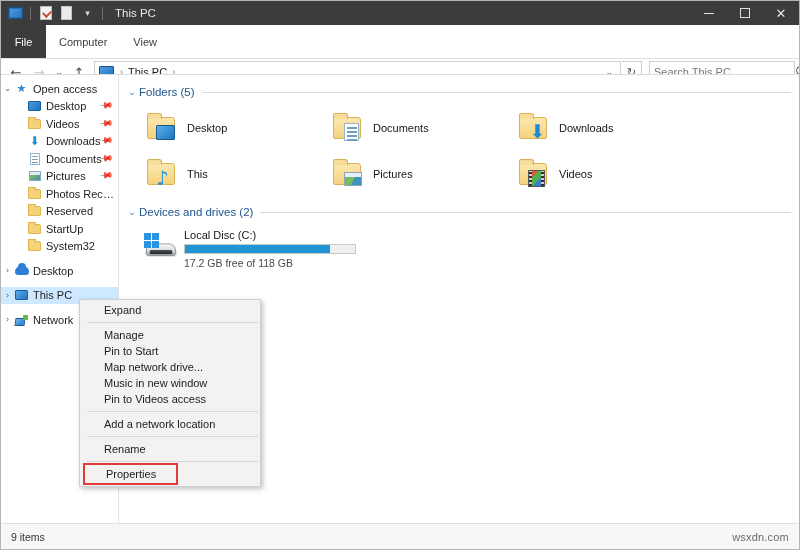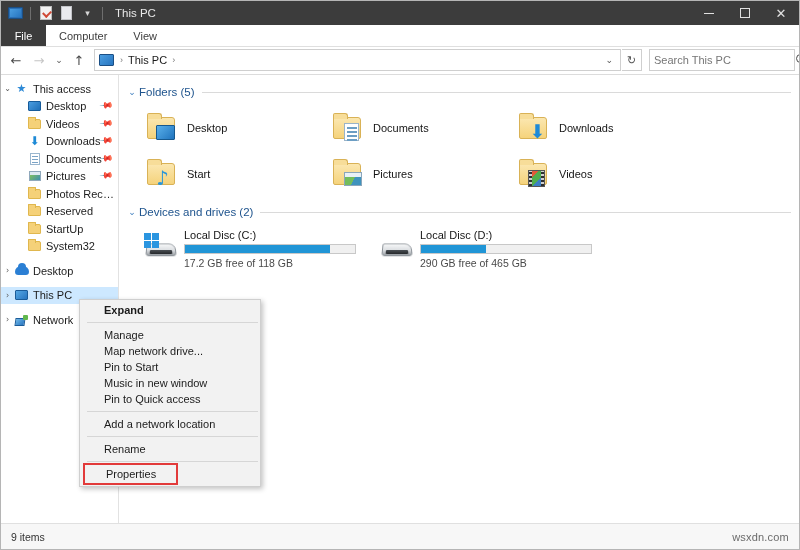--- a/index.html
+++ b/index.html
@@ -87,21 +87,21 @@
     width: 36px; height: 24px;
     display: flex; align-items: center; justify-content: center;
     color: #e4e4e4;
   }
   .glyph-min { width: 10px; height: 1px; background: #e0e0e0; }
   .glyph-max { width: 10px; height: 10px; border: 1px solid #e0e0e0; }
   .glyph-close { font-size: 13px; line-height: 1; color: #e0e0e0; font-family: "DejaVu Sans", sans-serif; }
 
   
   .ribbon {
-    height: 22px;
+    height: 34px;
     background: #ffffff;
     display: flex;
     align-items: stretch;
     border-bottom: 1px solid #dfdfdf;
   }
   .tab-file {
     width: 45px;
     background: #3c3c3c;
     color: #ffffff;
     font-size: 11px;
@@ -452,21 +452,21 @@
     z-index: 50;
   }
   .ctx-item {
     height: 16px;
     display: flex; align-items: center;
     padding-left: 24px;
     font-size: 11px;
     color: #1b1b1b;
     white-space: nowrap;
   }
-  .ctx-item.bold { font-weight: bold; }
+  .ctx-item.bold { font-weight: normal; }
   .ctx-sep { height: 1px; background: #d6d6d6; margin: 4px 2px 4px 7px; }
   .ctx-item.hl {
     position: relative;
     margin: 0 2px;
   }
   .ctx-item.hl::after {
     content: "";
     position: absolute;
     left: 1px; right: 80px; top: -3px; bottom: -3px;
     border: 2px solid #e23a3a;
@@ -557,21 +557,21 @@
 
   <div class="body-area">
 
     <div class="navpane">
 
       <div class="tree-row">
         <span class="tw">⌄</span>
         <span class="ti">
             <span class="ic-star">★</span>
           </span>
-        <span class="tlabel">This access</span>
+        <span class="tlabel">Open access</span>
       </div>
 
       <div class="tree-row indent-1">
         <span class="tw none">›</span>
         <span class="ti">
             <span class="ic-desk"></span>
           </span>
         <span class="tlabel">Desktop</span>
         <span class="pin">📌</span>
       </div>
@@ -709,21 +709,21 @@
               <span class="ovl ovl-arrow">⬇</span>
           </div>
           <span class="tile-name">Downloads</span>
         </div>
 
         <div class="tile">
           <div class="tile-ico">
             <span class="bigfold"></span>
               <span class="ovl ovl-note">♪</span>
           </div>
-          <span class="tile-name">Start</span>
+          <span class="tile-name">This</span>
         </div>
 
         <div class="tile">
           <div class="tile-ico">
             <span class="bigfold"></span>
               <span class="ovl ovl-picp"></span>
           </div>
           <span class="tile-name">Pictures</span>
         </div>
 
@@ -757,46 +757,34 @@
           </div>
           <div class="dinfo">
             <div class="dname">Local Disc (C:)</div>
             <div class="dbar">
               <div class="dfill" style="width: 85%;"></div>
             </div>
             <div class="dfree">17.2 GB free of 118 GB</div>
           </div>
         </div>
 
-        <div class="dtile">
-          <div class="drive-ico">
-            <span class="drv-body"></span>
-          </div>
-          <div class="dinfo">
-            <div class="dname">Local Disc (D:)</div>
-            <div class="dbar">
-              <div class="dfill" style="width: 38%;"></div>
-            </div>
-            <div class="dfree">290 GB free of 465 GB</div>
-          </div>
-        </div>
 
       </div>
 
     </div>
   </div>
 
   <div class="ctxmenu">
     <div class="ctx-item bold">Expand</div>
     <div class="ctx-sep"></div>
     <div class="ctx-item">Manage</div>
+    <div class="ctx-item">Pin to Start</div>
     <div class="ctx-item">Map network drive...</div>
-    <div class="ctx-item">Pin to Start</div>
     <div class="ctx-item">Music in new window</div>
-    <div class="ctx-item">Pin to Quick access</div>
+    <div class="ctx-item">Pin to Videos access</div>
     <div class="ctx-sep"></div>
     <div class="ctx-item">Add a network location</div>
     <div class="ctx-sep"></div>
     <div class="ctx-item">Rename</div>
     <div class="ctx-sep"></div>
     <div class="ctx-item hl">Properties</div>
     <div style="height:4px"></div>
   </div>
 
   <div class="statusbar">

